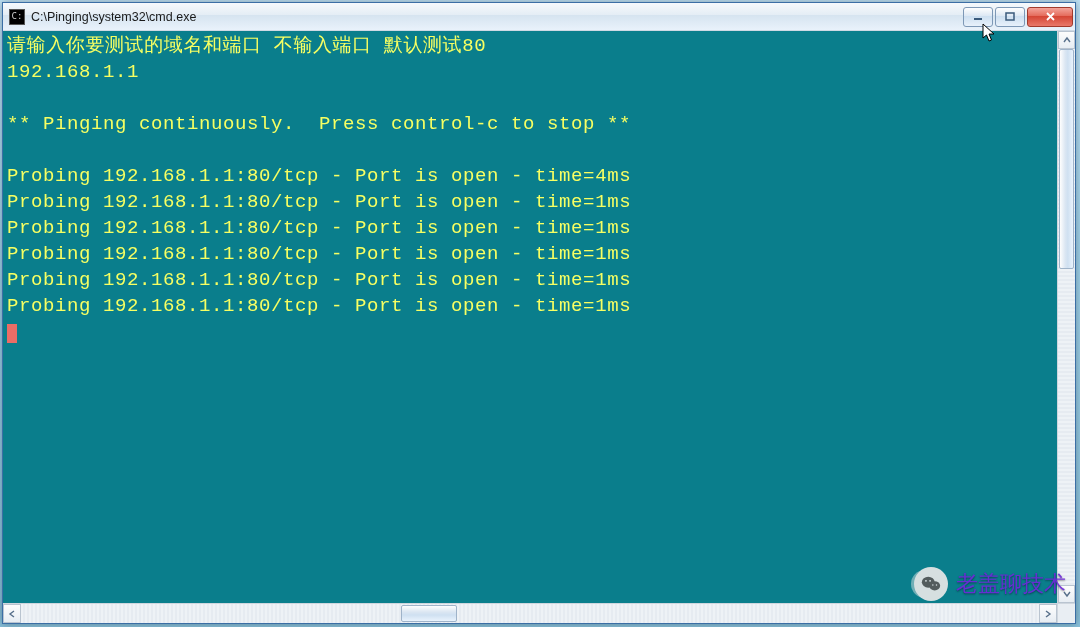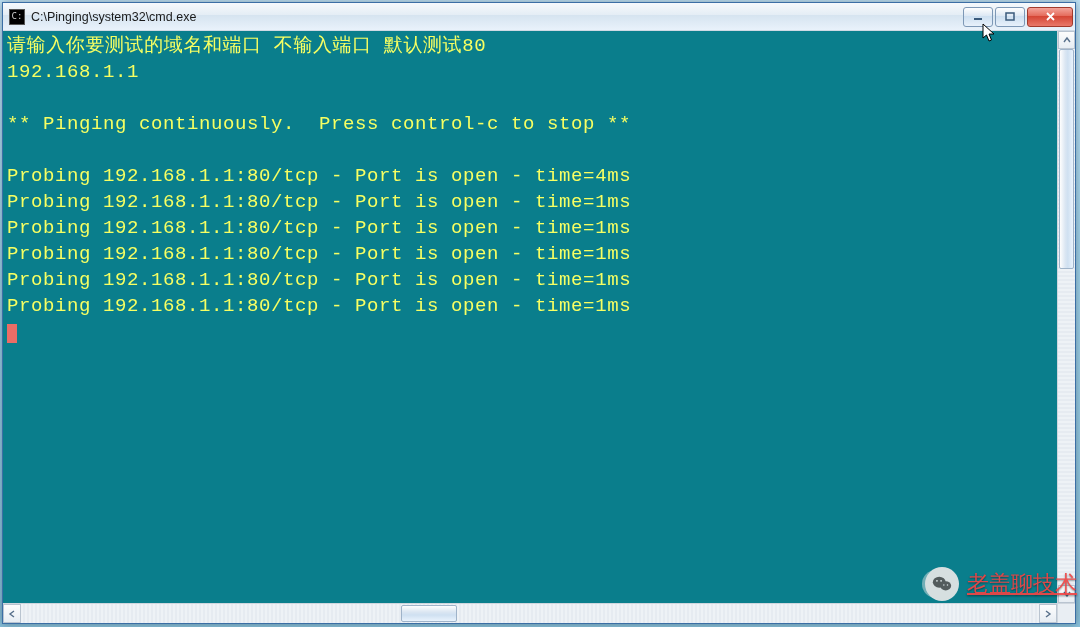--- a/index.html
+++ b/index.html
@@ -126,27 +126,26 @@
   .corner {
     position:absolute; right:0; bottom:0; width:18px; height:20px;
     background:#e9eef3; border-left:1px solid #cfd6de; border-top:1px solid #cfd6de;
   }
 
   
   .mouse-cursor { position:absolute; top:23px; right:84px; width:14px; height:20px; pointer-events:none; }
 
   
   .watermark {
-    position:absolute; right:3px; bottom:26px;
+    position:absolute; right:14px; bottom:26px;
     display:flex; align-items:center; gap:8px;
-    color:#ef4444; font-size:22px; font-weight:500;
+    color:#6d28d9; font-size:22px; font-weight:500;
     text-shadow:0 1px 2px rgba(0,0,0,.5);
     opacity:.92;
     font-family:"Microsoft YaHei","SimHei",sans-serif;
-    text-decoration:underline;
   }
   .wm-icon {
     width:34px; height:34px; border-radius:50%;
     background:#e8e8e8; display:flex; align-items:center; justify-content:center;
     box-shadow: -6px 0 0 -3px rgba(232,232,232,.5);
     margin-left:8px;
   }
   .wm-icon svg { width:22px; height:22px; }
 </style>
 </head>

